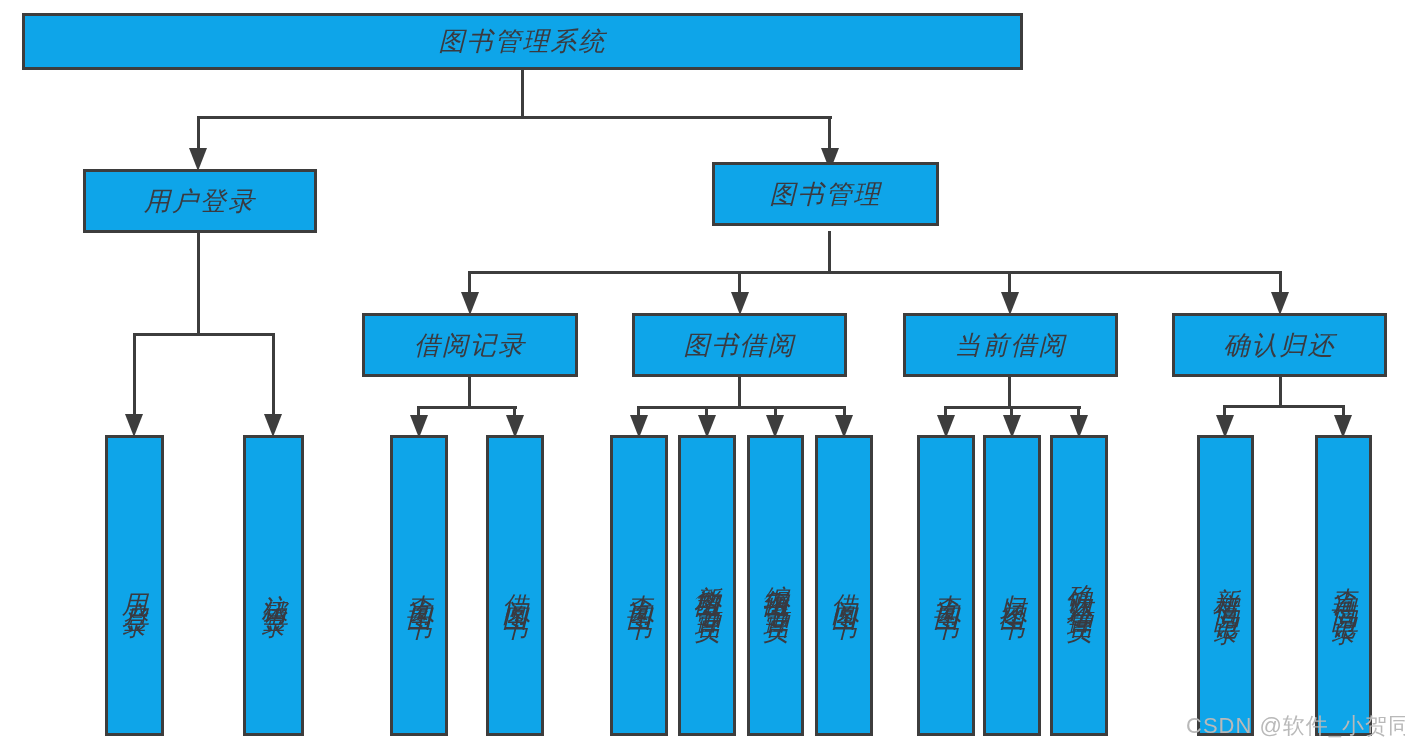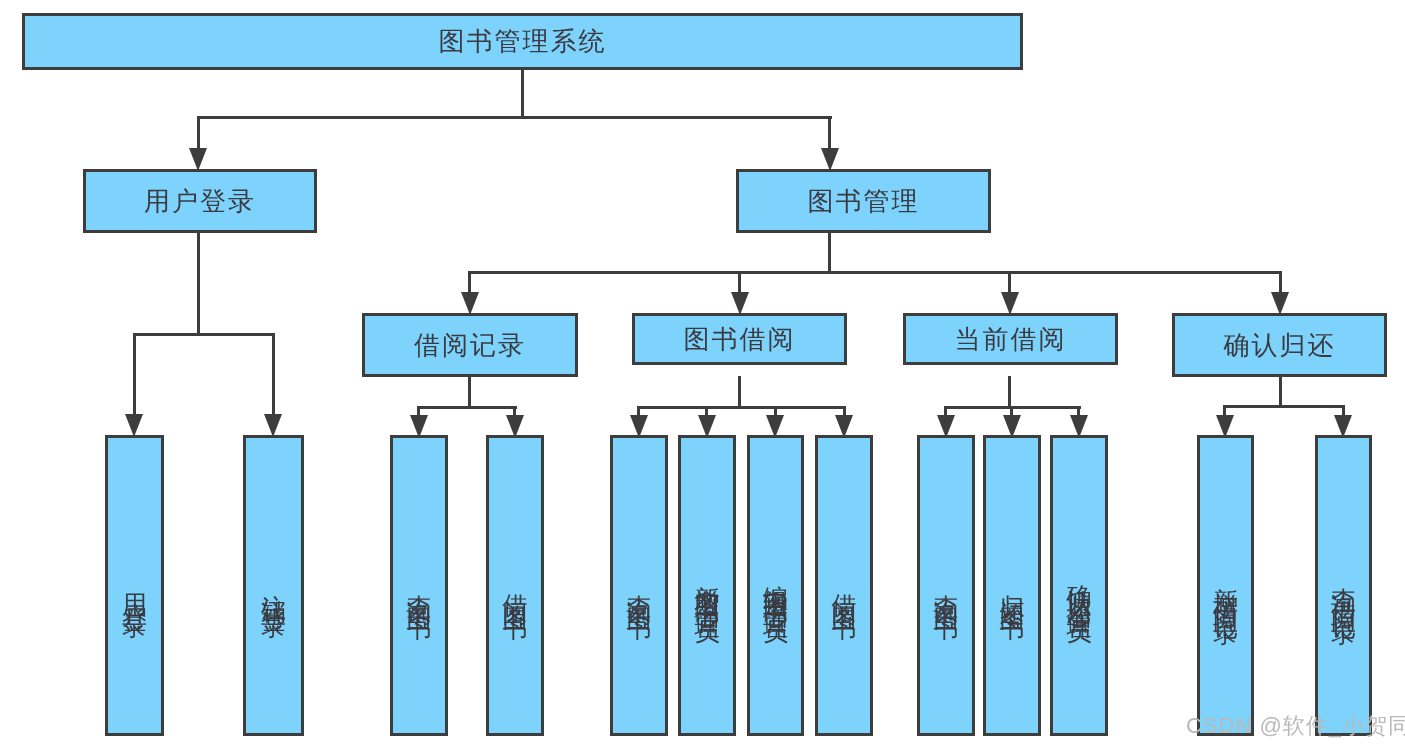--- a/index.html
+++ b/index.html
@@ -13,29 +13,30 @@
     position:relative;
     width:1405px;height:747px;
     background:var(--bg);
     font-family:"Liberation Sans","DejaVu Sans",sans-serif;
     overflow:hidden;
   }
   .box{
     position:absolute;
     box-sizing:border-box;
     border:3px solid var(--line);
-    background:#7dd3fc;
+    background:#0ea5e9;
     display:flex;
     align-items:center;
     justify-content:center;
     font-size:26px;
     color:var(--text);
     letter-spacing:2px;
     z-index:2;
     text-align:center;
+    font-style:italic;
   }
   .vbox{
     writing-mode:vertical-rl;
     text-orientation:mixed;
     font-size:25px;
     letter-spacing:7px;
     line-height:1;
     padding-top:4px;
   }
   .vbox.tight{letter-spacing:5px;}
@@ -68,43 +69,43 @@
   <div class="box" style="left:22px;top:13px;width:1001px;height:57px;">图书管理系统</div>
 
   <div class="vline" style="left:521px;top:68px;height:50px;"></div>
   <div class="hline" style="left:197px;top:116px;width:635px;"></div>
   <div class="vline" style="left:197px;top:116px;height:33px;"></div>
   <div class="vline" style="left:828px;top:116px;height:33px;"></div>
   <div class="arrow" style="left:189px;top:148px;"></div>
   <div class="arrow" style="left:821px;top:148px;"></div>
 
   <div class="box" style="left:83px;top:169px;width:234px;height:64px;">用户登录</div>
-  <div class="box" style="left:712px;top:169px;width:255px;height:64px;margin-left:24px;">图书管理</div>
+  <div class="box" style="left:712px;top:162px;width:227px;height:64px;">图书管理</div>
 
   <div class="vline" style="left:197px;top:231px;height:105px;"></div>
   <div class="hline" style="left:133px;top:333px;width:142px;"></div>
   <div class="vline" style="left:133px;top:333px;height:82px;"></div>
   <div class="vline" style="left:272px;top:333px;height:82px;"></div>
   <div class="arrow" style="left:125px;top:414px;"></div>
   <div class="arrow" style="left:264px;top:414px;"></div>
 
   <div class="vline" style="left:828px;top:231px;height:43px;"></div>
   <div class="hline" style="left:468px;top:271px;width:814px;"></div>
   <div class="vline" style="left:468px;top:271px;height:21px;"></div>
   <div class="vline" style="left:738px;top:271px;height:21px;"></div>
   <div class="vline" style="left:1008px;top:271px;height:21px;"></div>
   <div class="vline" style="left:1279px;top:271px;height:21px;"></div>
   <div class="arrow" style="left:461px;top:292px;"></div>
   <div class="arrow" style="left:731px;top:292px;"></div>
   <div class="arrow" style="left:1001px;top:292px;"></div>
   <div class="arrow" style="left:1271px;top:292px;"></div>
 
   <div class="box" style="left:362px;top:313px;width:216px;height:64px;">借阅记录</div>
-  <div class="box" style="left:632px;top:313px;width:215px;height:52px;">图书借阅</div>
-  <div class="box" style="left:903px;top:313px;width:215px;height:52px;">当前借阅</div>
+  <div class="box" style="left:632px;top:313px;width:215px;height:64px;">图书借阅</div>
+  <div class="box" style="left:903px;top:313px;width:215px;height:64px;">当前借阅</div>
   <div class="box" style="left:1172px;top:313px;width:215px;height:64px;">确认归还</div>
 
   <div class="vline" style="left:468px;top:376px;height:33px;"></div>
   <div class="hline" style="left:417px;top:406px;width:100px;"></div>
   <div class="vline" style="left:417px;top:406px;height:10px;"></div>
   <div class="vline" style="left:513px;top:406px;height:10px;"></div>
   <div class="arrow" style="left:410px;top:415px;"></div>
   <div class="arrow" style="left:506px;top:415px;"></div>
 
   <div class="vline" style="left:738px;top:376px;height:33px;"></div>

